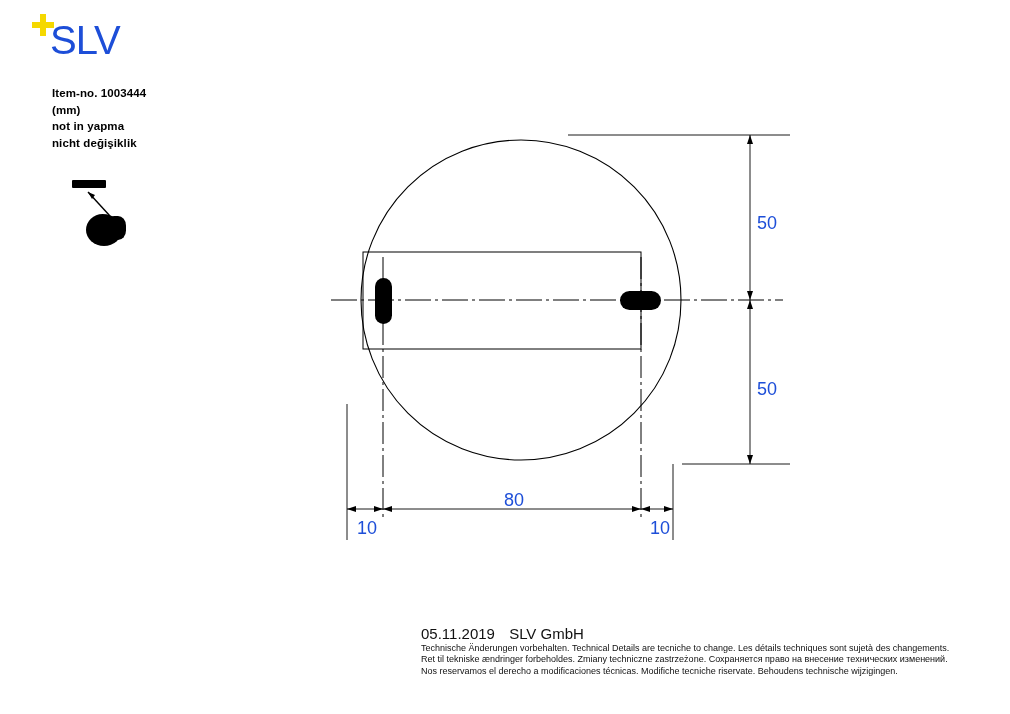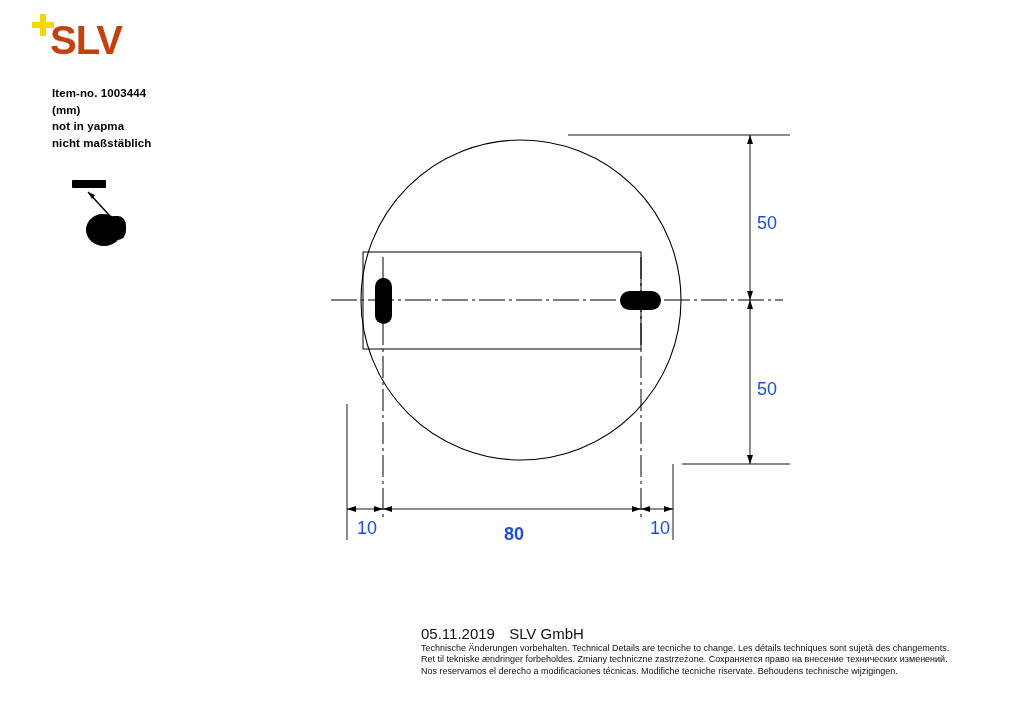--- a/index.html
+++ b/index.html
@@ -46,25 +46,25 @@
     top: 0;
     width: 6px;
     height: 22px;
     background: #f5d800;
   }
   #logo-text {
     position: absolute;
     left: 22px;
     top: 6px;
     font-family: "Liberation Sans", sans-serif;
-    font-weight: bold;
+    font-weight: normal;
     font-size: 40px;
     letter-spacing: -1px;
     line-height: 44px;
-    color: #c2410c;
+    color: #1d4ed8;
   }
 
   
   #info-block {
     position: absolute;
     left: 52px;
     top: 85px;
     font-size: 11.5px;
     font-weight: bold;
     line-height: 16.5px;
@@ -151,21 +151,21 @@
     <div id="logo-text">SLV</div>
   </div>
 
   <div id="info-block">
     <div class="line">
       <span>Item-no.</span>
       <span>1003444</span>
     </div>
     <div class="line">(mm)</div>
     <div class="line">not in yapma</div>
-    <div class="line">nicht maßstäblich</div>
+    <div class="line">nicht değişiklik</div>
   </div>
 
   <div id="pictogram">
     <div class="plate"></div>
     <div class="blob"></div>
     <div class="blob2"></div>
     <svg width="90" height="90" style="position:absolute;left:0;top:0;">
       <line x1="48" y1="44" x2="26" y2="20" stroke="#000" stroke-width="1.4"></line>
       <polygon points="26,20 33,23 30,27" fill="#000"></polygon>
     </svg>
@@ -211,21 +211,21 @@
     <polygon points="641,509 632,506 632,512" fill="#000"></polygon>
 
     <line x1="641" y1="509" x2="673" y2="509" stroke="#000" stroke-width="0.9"></line>
     <polygon points="641,509 650,506 650,512" fill="#000"></polygon>
     <polygon points="673,509 664,506 664,512" fill="#000"></polygon>
   </svg>
 
   <div class="dimtext" style="left:757px; top:213px;">50</div>
   <div class="dimtext" style="left:757px; top:379px;">50</div>
   <div class="dimtext" style="left:357px; top:518px;">10</div>
-  <div class="dimtext" style="left:504px; top:524px;font-weight:bold;">80</div>
+  <div class="dimtext" style="left:504px; top:490px;">80</div>
   <div class="dimtext" style="left:650px; top:518px;">10</div>
 
   <div id="footer">
     <div class="credit">
       <span class="date">05.11.2019</span>
       <span>SLV GmbH</span>
     </div>
     <div class="disclaimer-line">Technische Änderungen vorbehalten. Technical Details are tecniche to change. Les détails techniques sont sujetà des changements.</div>
     <div class="disclaimer-line">Ret til tekniske ændringer forbeholdes. Zmiany techniczne zastrzeżone. Сохраняется право на внесение технических изменений.</div>
     <div class="disclaimer-line">Nos reservamos el derecho a modificaciones técnicas. Modifiche tecniche riservate. Behoudens technische wijzigingen.</div>

